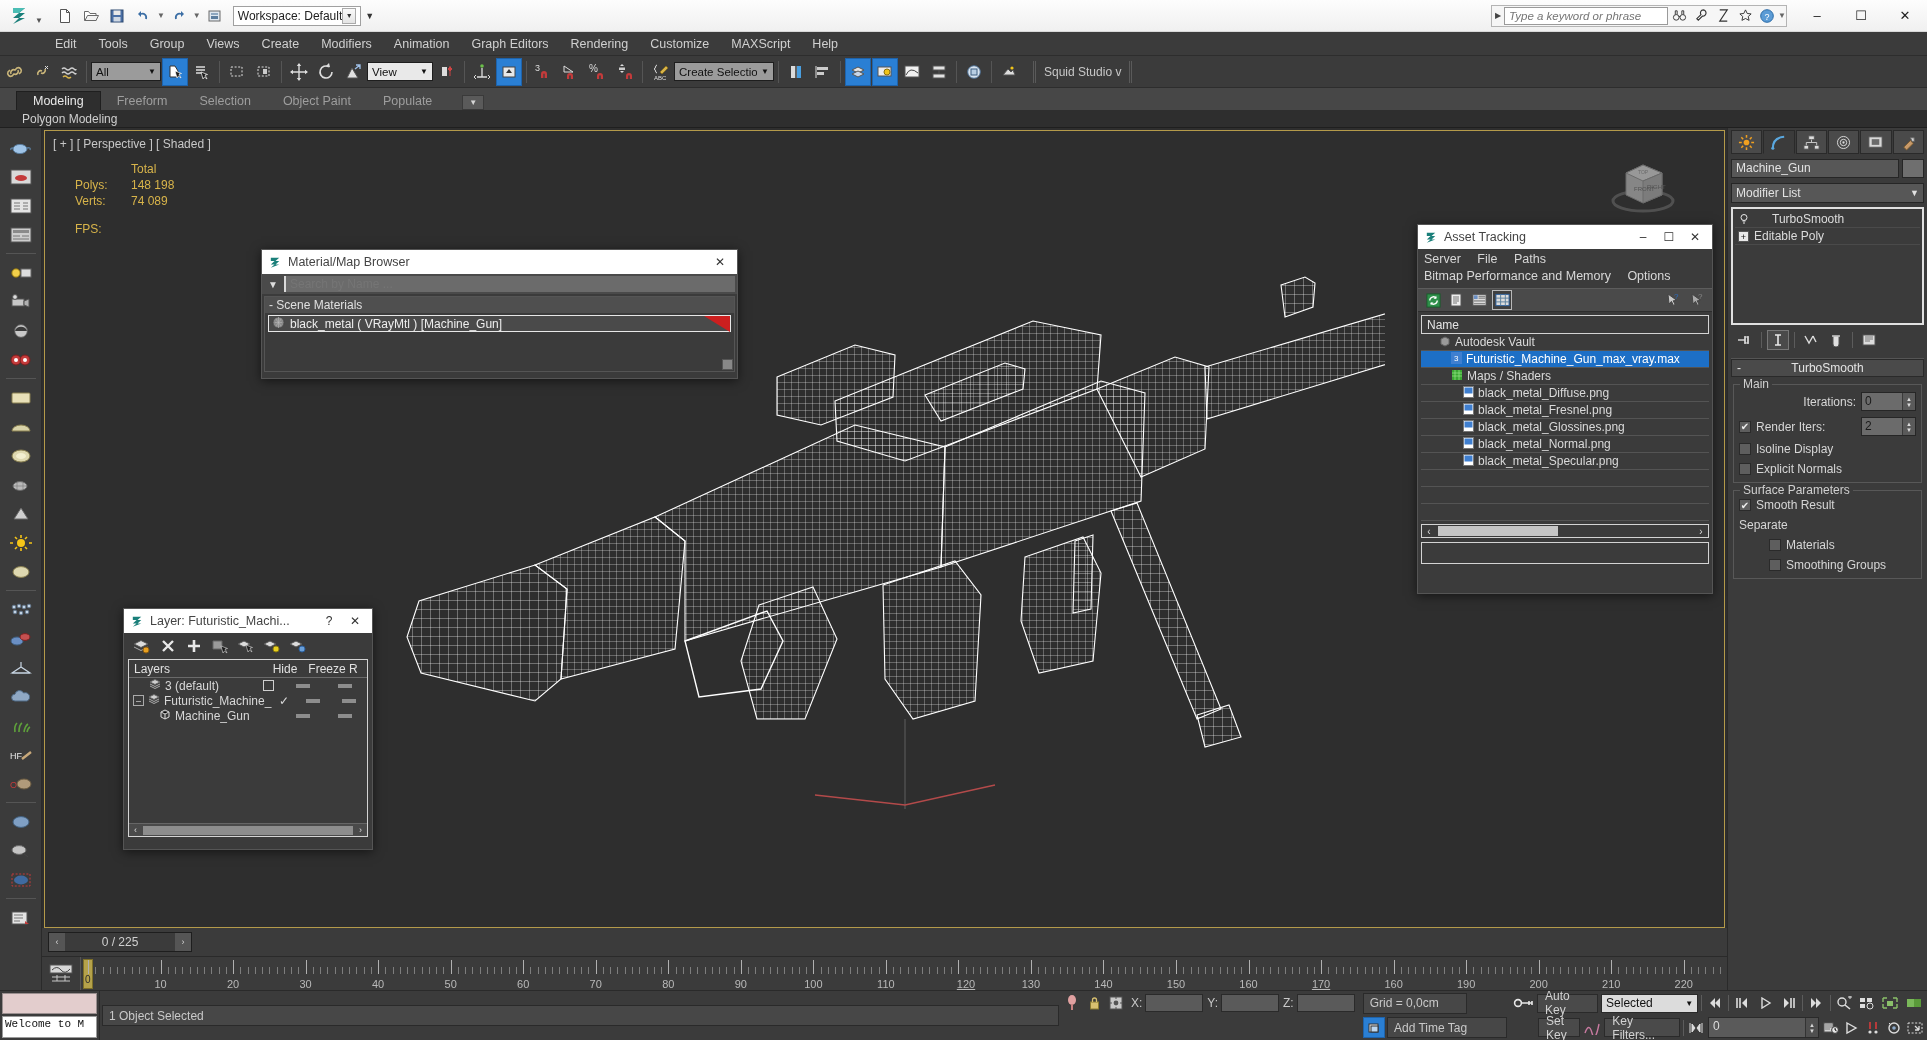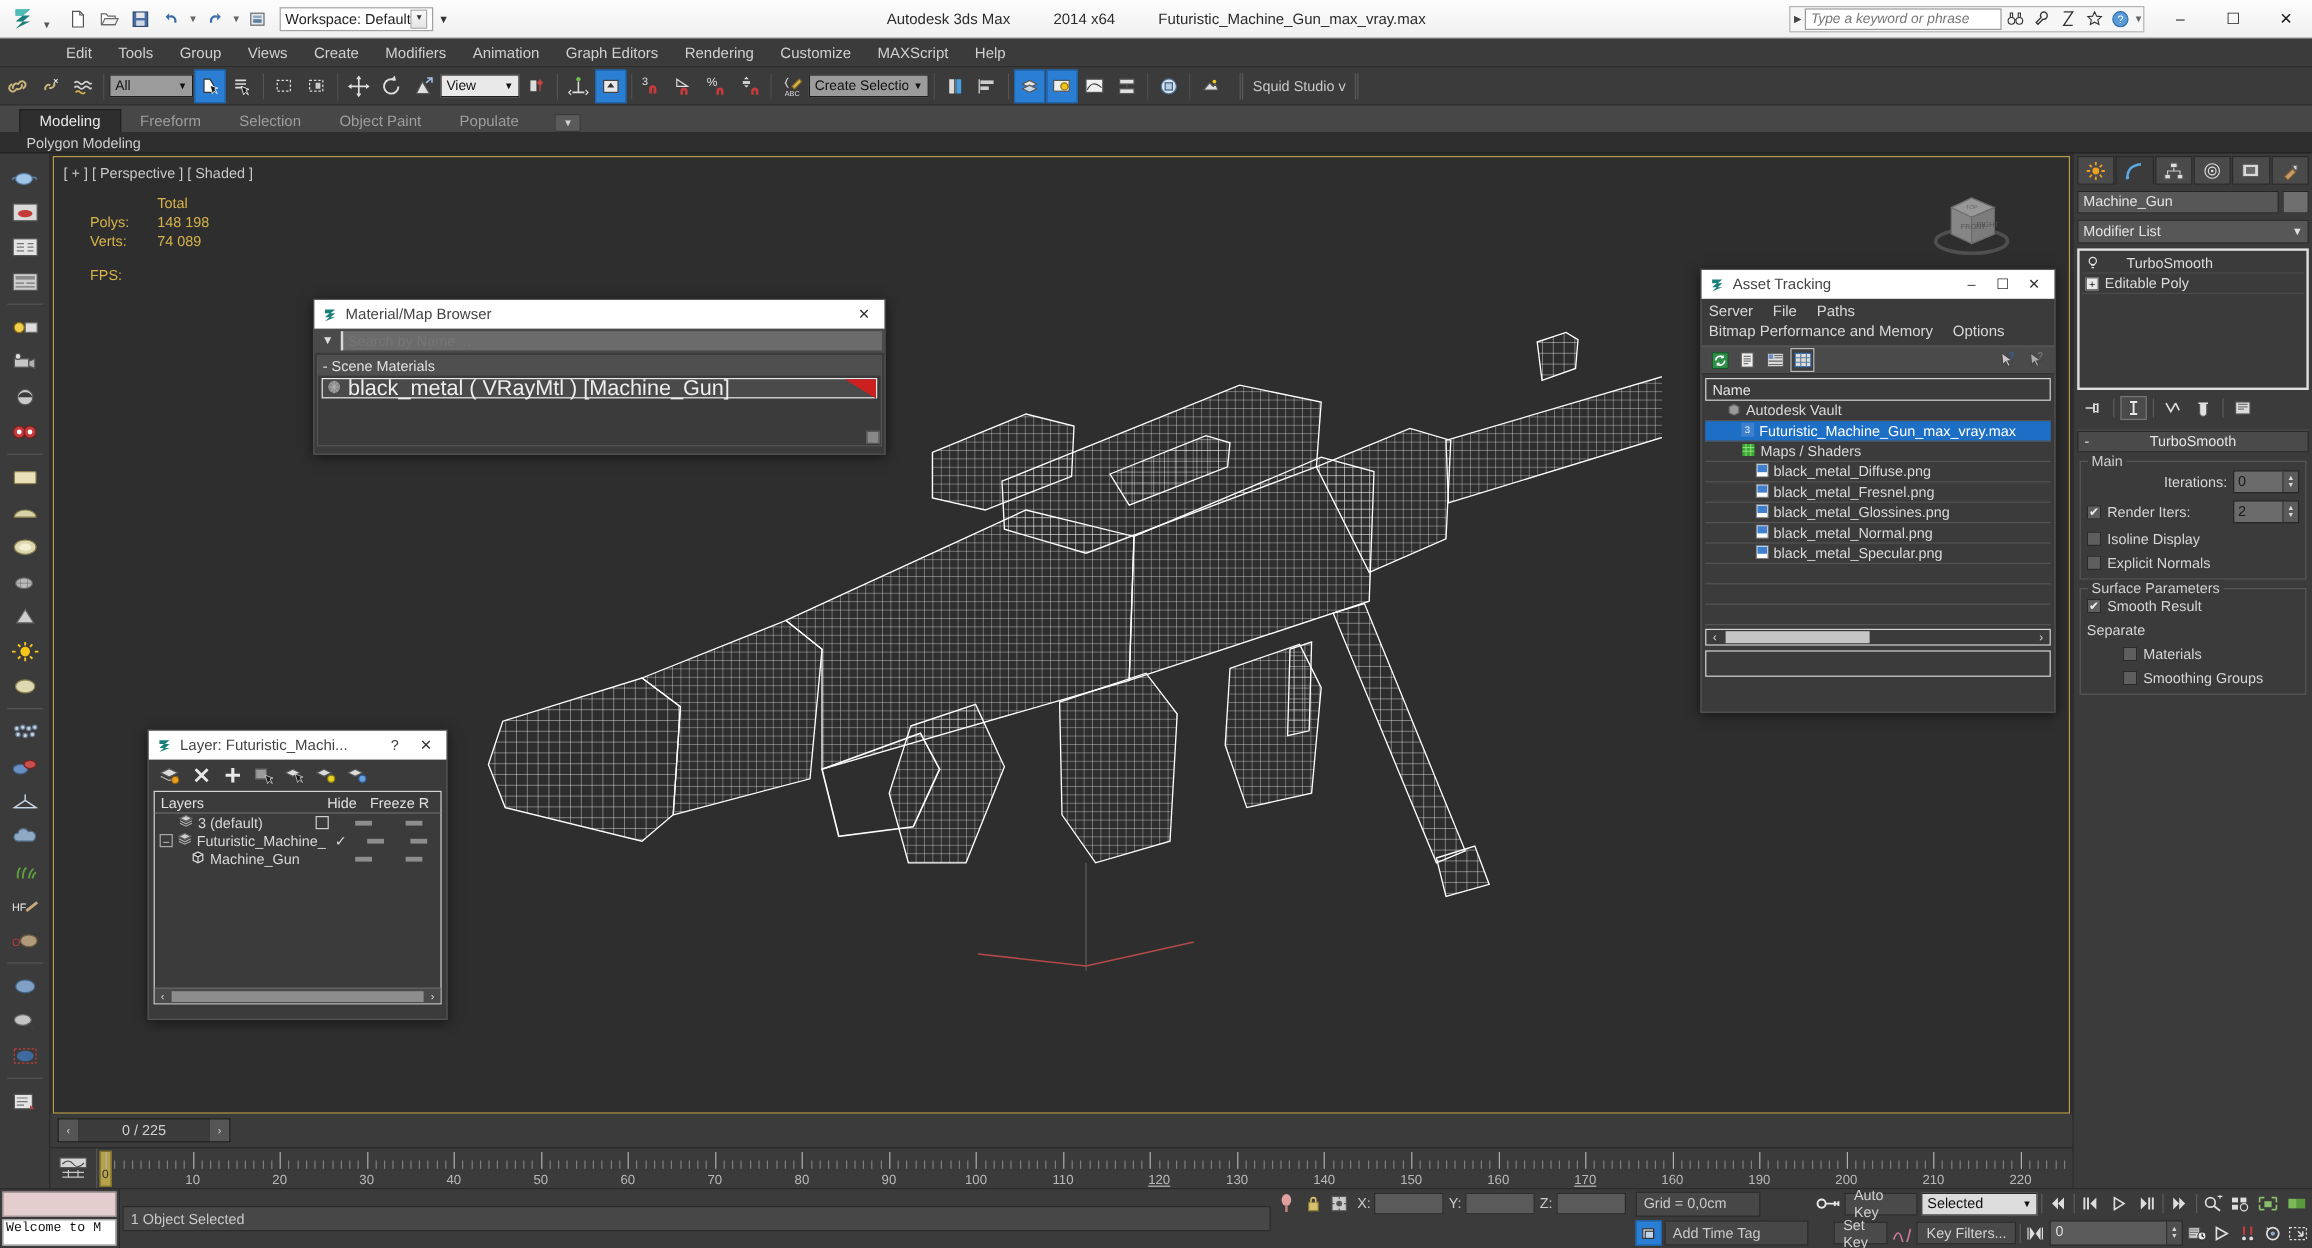--- a/index.html
+++ b/index.html
@@ -160,21 +160,21 @@
 
   
   #matbrowser { left:261px; top:249px; width:477px; height:130px; }
   .mb-search { height:20px; display:flex; align-items:center; background:#4a4a4a; }
   .mb-search .fil { width:22px; text-align:center; font-size:10px; color:#ddd; }
   .mb-search input { flex:1; height:16px; background:#6b6b6b; border:none; border-left:2px solid #d9d9d9;
       color:#ededed; font-size:12px; padding:0 4px; font-family:"Liberation Sans",sans-serif; outline:none; margin-right:2px;}
   .mb-body { margin:2px; border:1px solid #555; background:#3b3b3b; height:76px; position:relative; }
   .mb-sec { height:16px; background:#4f4f4f; display:flex; align-items:center; padding-left:4px; font-size:12px; color:#e0e0e0; }
   .mb-item { margin:2px 3px 0 3px; height:17px; background:#4a4a4a; border:1px solid #e8e8e8;
-             display:flex; align-items:center; gap:5px; padding-left:3px; position:relative; font-size:18px; color:#eee; }
+             display:flex; align-items:center; gap:5px; padding-left:3px; position:relative; font-size:12px; color:#eee; }
   .mb-redflag { position:absolute; right:0; top:0; width:0; height:0;
                 border-top:16px solid #cc1f1f; border-left:26px solid transparent; }
   .mb-scroll { position:absolute; right:1px; bottom:1px; width:11px; height:11px; background:#888; border:1px solid #555; }
 
   
   #assettrack { left:1417px; top:224px; width:296px; height:370px; }
   .at-menu { font-size:12.5px; color:#d8d8d8; padding:3px 6px 0 6px; }
   .at-menu span { margin-right:13px; }
   .at-tb { height:24px; background:#4a4a4a; margin-top:5px; display:flex; align-items:center; gap:3px; padding:0 5px;
            border-top:1px solid #5c5c5c; border-bottom:1px solid #2e2e2e; }
@@ -299,23 +299,20 @@
             <rect x="4" y="8" width="7" height="3" fill="#5d7e9e"></rect>
           </svg>
       </div>
     </div>
     <div class="wspace">
       <span>Workspace: Default</span>
       <span class="wcaret">▼</span>
     </div>
     <span class="wdrop">▼</span>
 
-    <div class="apptitle">
-      <span>Autodesk 3ds Max</span><span>2014 x64</span><span>Futuristic_Machine_Gun_max_vray.max</span>
-    </div>
 
     <div class="titleright">
       <div class="infocenter">
         <span class="ic-arrow">▶</span>
         <input class="ic-input" placeholder="Type a keyword or phrase" style="">
         <span class="ic-ico">
           <svg width="15" height="15" viewBox="0 0 16 16">
               <circle cx="4.5" cy="10" r="3" fill="none" stroke="#333"></circle>
               <circle cx="11.5" cy="10" r="3" fill="none" stroke="#333"></circle>
               <path d="M3.5 7V3h2v4M10.5 7V3h2v4M7.5 9h1" stroke="#333" fill="none"></path>
@@ -1396,21 +1393,21 @@
             </svg>
         </span>
         <span class="kico">
           <svg width="18" height="14" viewBox="0 0 18 14">
               <rect x="2" y="3" width="7" height="8" fill="#7ab85a"></rect>
               <rect x="9" y="3" width="7" height="8" fill="#5a9a3a"></rect>
             </svg>
         </span>
       </div>
       <div class="keyrow">
-        <div class="kbtn" style="margin-left:16px">Set Key</div>
+        <div class="kbtn" style="margin-left:26px">Set Key</div>
         <span class="kico">
           <svg width="18" height="14" viewBox="0 0 18 14">
               <path d="M2 12q4-11 7 0t7-9" fill="none" stroke="#c87aa0" stroke-width="1.4"></path>
             </svg>
         </span>
         <div class="kbtn" style="width:112px">Key Filters...</div>
         <span class="ksep"></span>
         <span class="kico">
           <svg width="18" height="12" viewBox="0 0 18 12">
               <path d="M3 1v10M15 1v10M8 6L5 2v8zM10 6l3-4v8z" fill="#ddd" stroke="#ddd"></path>

